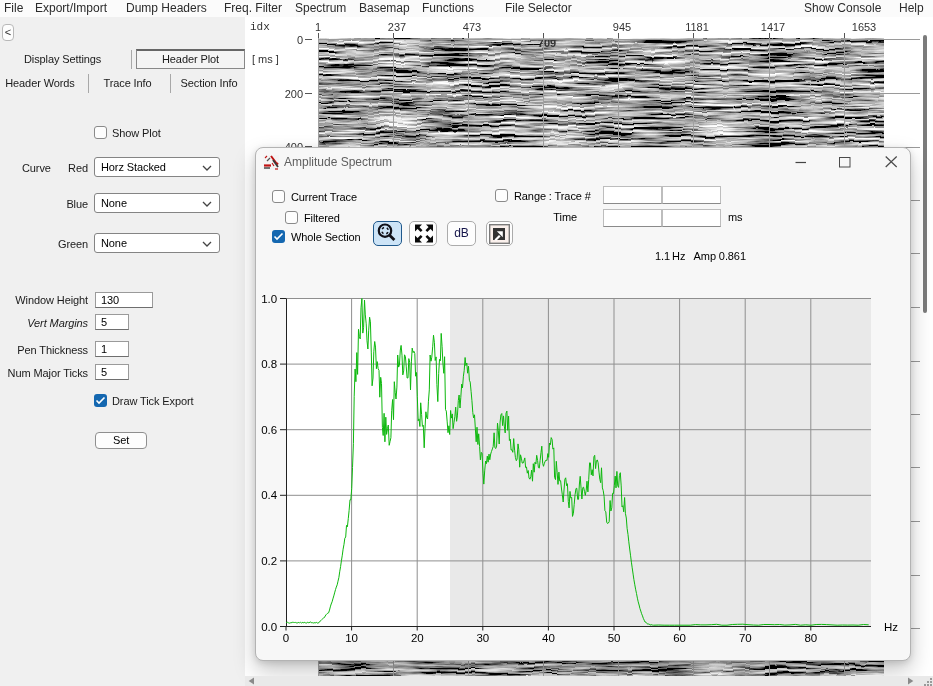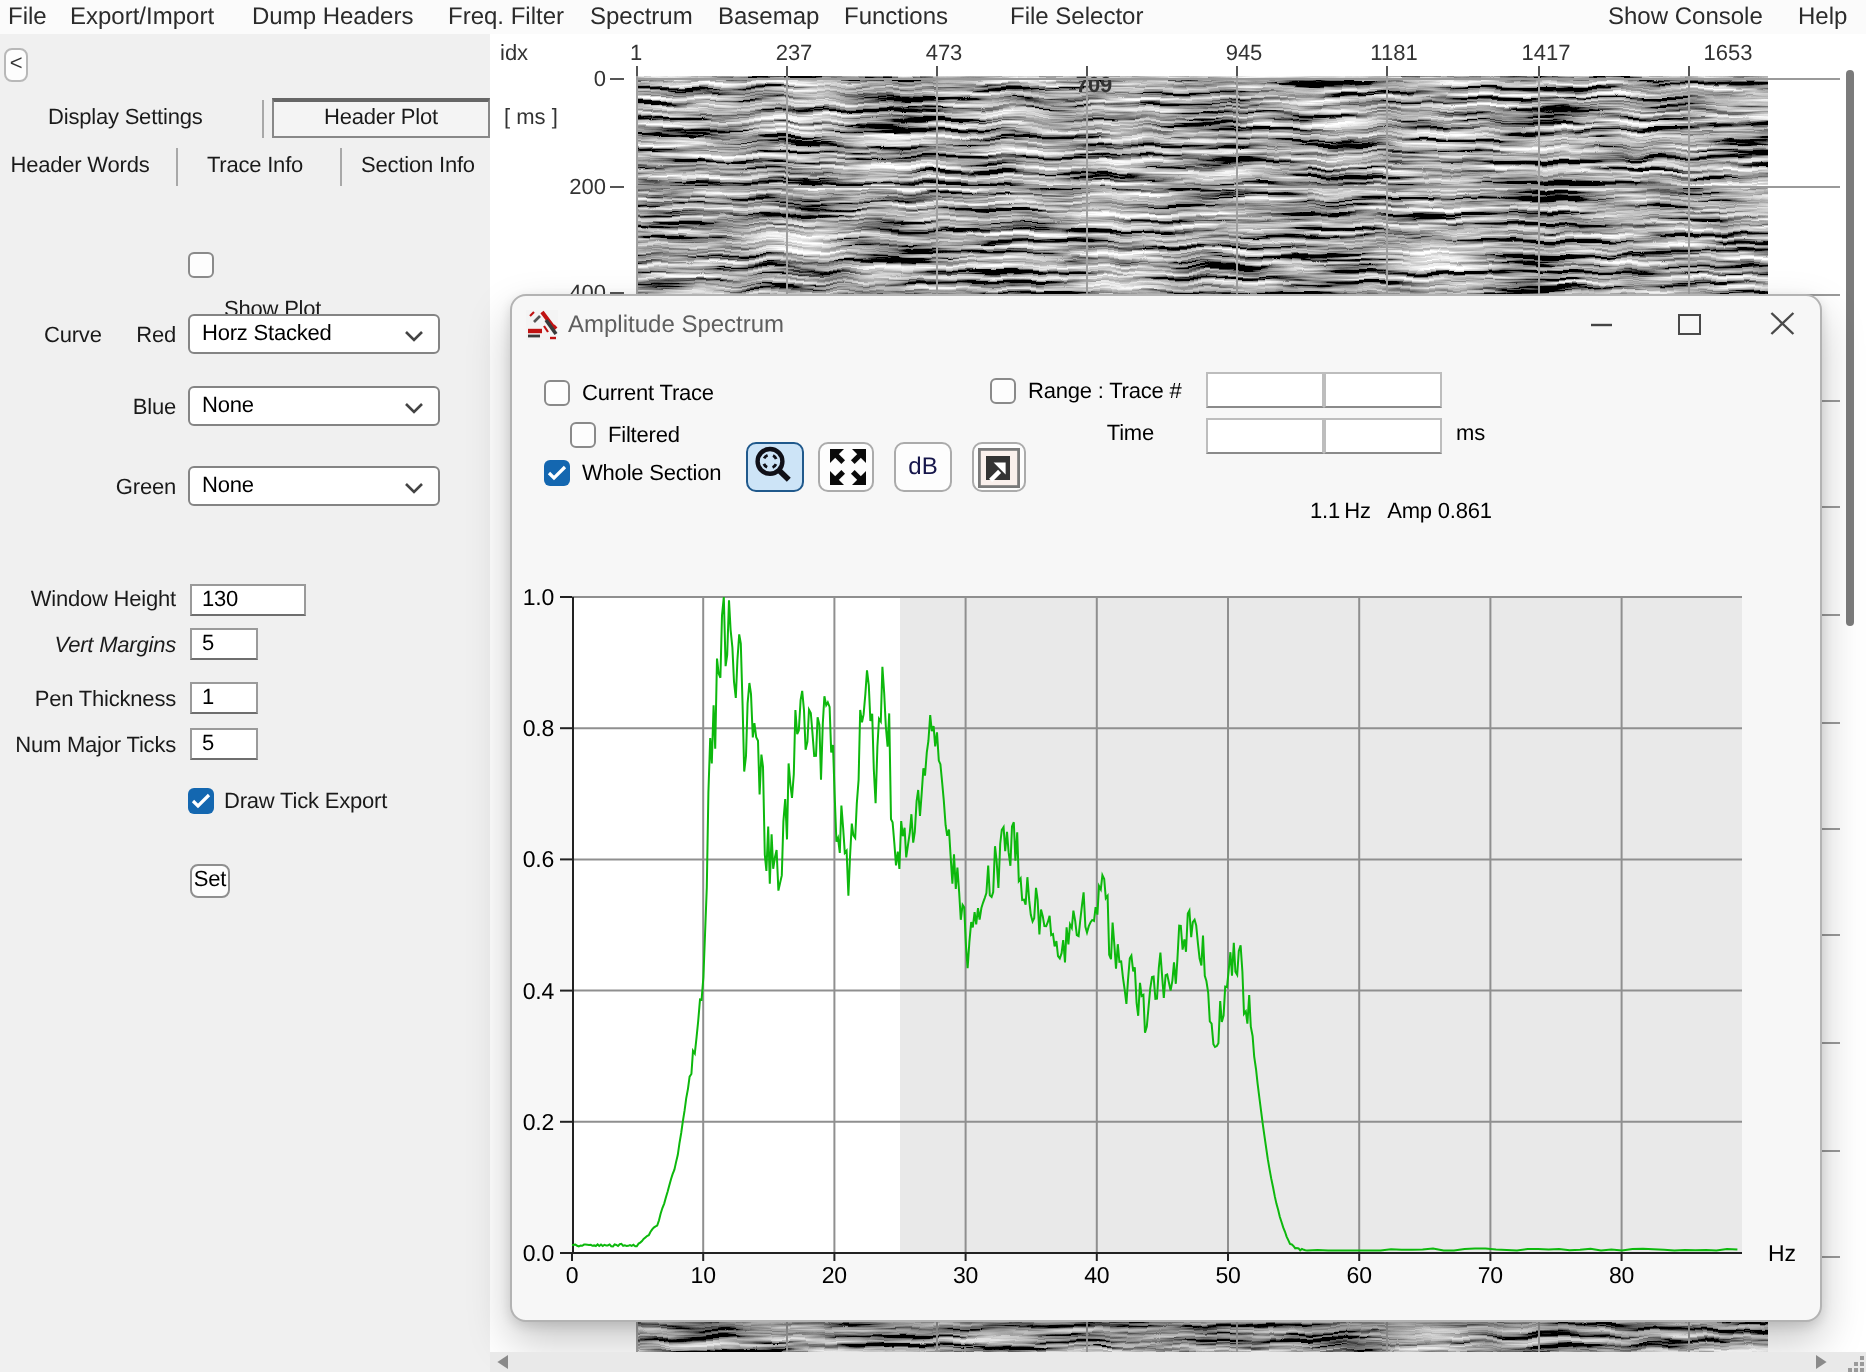--- a/index.html
+++ b/index.html
@@ -62,21 +62,21 @@
   <div class="vsep" style="left:131px; top:33px; height:19px;"></div>
   <div class="tabsel" style="left:136px; top:32px; width:109px; height:20px; padding-top:2px;">Header Plot</div>
 
   <div class="lbl" style="left:5px; top:59px; width:70px; text-align:center;">Header Words</div>
   <div class="vsep" style="left:88px; top:57px; height:19px;"></div>
   <div class="lbl" style="left:103px; top:59px; width:49px; text-align:center;">Trace Info</div>
   <div class="vsep" style="left:170px; top:57px; height:19px;"></div>
   <div class="lbl" style="left:179px; top:59px; width:60px; text-align:center;">Section Info</div>
 
   <div class="cb" style="left:94px; top:109px;"></div>
-  <div class="lbl" style="left:112px; top:109px;margin-top:22px;">Show Plot</div>
+  <div class="lbl" style="left:112px; top:109px;">Show Plot</div>
 
   <div class="lbl" style="left:22px; top:144px;">Curve</div>
   <div class="lblr" style="left:40px; top:144px; width:48px;">Red</div>
   <div class="combo" style="left:94px; top:140px; width:126px;">Horz Stacked<svg width="10" height="6" viewBox="0 0 10 6">
         <path d="M1 1 L5 5 L9 1" fill="none" stroke="#444" stroke-width="1.3"></path>
       </svg></div>
 
   <div class="lblr" style="left:40px; top:180px; width:48px;">Blue</div>
   <div class="combo" style="left:94px; top:176px; width:126px;">None<svg width="10" height="6" viewBox="0 0 10 6">
         <path d="M1 1 L5 5 L9 1" fill="none" stroke="#444" stroke-width="1.3"></path>
@@ -96,39 +96,39 @@
   <div class="lblr" style="left:0px; top:349px; width:88px;">Num Major Ticks</div>
   <div class="tbox" style="left:95px; top:347px; width:34px; height:16px;">5</div>
 
   <div class="cbc" style="left:94px; top:377px;">
       <svg width="11" height="9" viewBox="0 0 11 9">
         <path d="M1.5 4.5 L4 7 L9.5 1.5" fill="none" stroke="#fff" stroke-width="1.6"></path>
       </svg>
     </div>
   <div class="lbl" style="left:112px; top:377px;">Draw Tick Export</div>
 
-  <div class="setbtn" style="left:95px; top:415px; width:20px; height:17px; line-height:15px;">Set</div>
+  <div class="setbtn" style="left:95px; top:415px; width:52px; height:17px; line-height:15px;">Set</div>
 </div>
 
 <div id="seisarea">
   <svg class="abs" style="left:73px; top:21px;" width="566" height="638" xmlns="http://www.w3.org/2000/svg">
 <filter id="seisn" x="-2%" y="-2%" width="104%" height="104%">
 <feTurbulence type="fractalNoise" baseFrequency="0.018 0.38" numOctaves="4" seed="11" stitchTiles="stitch" result="tex"></feTurbulence>
 <feColorMatrix in="tex" type="matrix" values="1 0 0 0 0  1 0 0 0 0  1 0 0 0 0  0 0 0 0 1" result="gray"></feColorMatrix>
 <feComponentTransfer in="gray" result="ct">
           <feFuncR type="linear" slope="2.2" intercept="-0.73"></feFuncR>
           <feFuncG type="linear" slope="2.2" intercept="-0.73"></feFuncG>
           <feFuncB type="linear" slope="2.2" intercept="-0.73"></feFuncB>
         </feComponentTransfer>
 <feTurbulence type="fractalNoise" baseFrequency="0.05 0.02" numOctaves="2" seed="4" result="disp"></feTurbulence>
 <feDisplacementMap in="ct" in2="disp" scale="5" xChannelSelector="A" yChannelSelector="R"></feDisplacementMap>
 </filter>
 <rect x="0" y="0" width="566" height="638" fill="#888" filter="url(#seisn)"></rect>
 </svg>
-<div class="tick-lab" style="left:5px; top:4px; transform:none;">idx</div>
+<div class="tick-lab" style="left:5px; top:4px; transform:none;font-family:Liberation Mono, monospace;">idx</div>
 <div class="tick-lab" style="left:73px; top:4px;">1</div>
 <div class="gridv" style="left:73px; top:16px; height:5px; background:#555;"></div>
 <div class="tick-lab" style="left:152px; top:4px;">237</div>
 <div class="gridv" style="left:148px; top:16px; height:5px; background:#555;"></div>
 <div class="tick-lab" style="left:227px; top:4px;">473</div>
 <div class="gridv" style="left:223px; top:16px; height:5px; background:#555;"></div>
 <div class="tick-lab" style="left:302px; top:20px;font-weight:bold;">709</div>
 <div class="gridv" style="left:298px; top:16px; height:5px; background:#555;"></div>
 <div class="tick-lab" style="left:377px; top:4px;">945</div>
 <div class="gridv" style="left:373px; top:16px; height:5px; background:#555;"></div>

